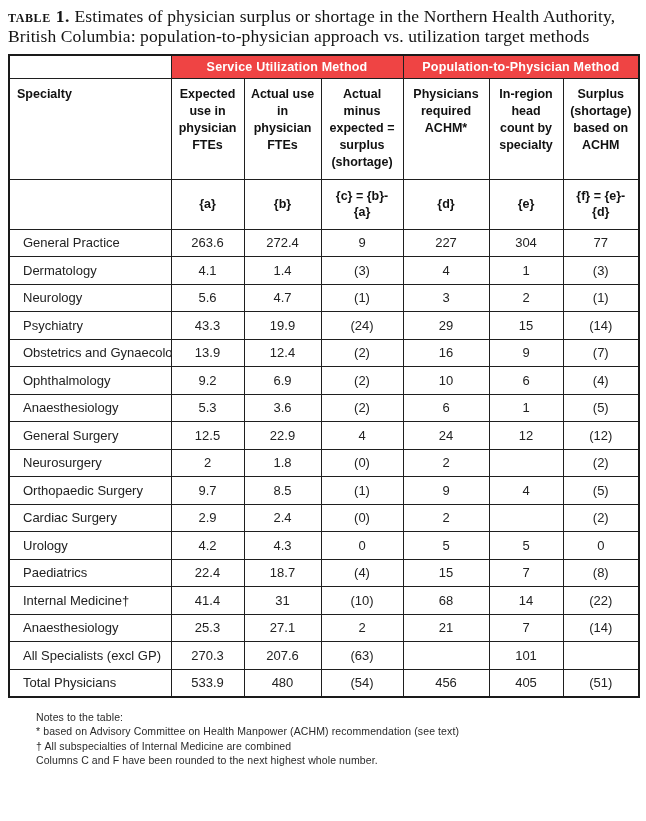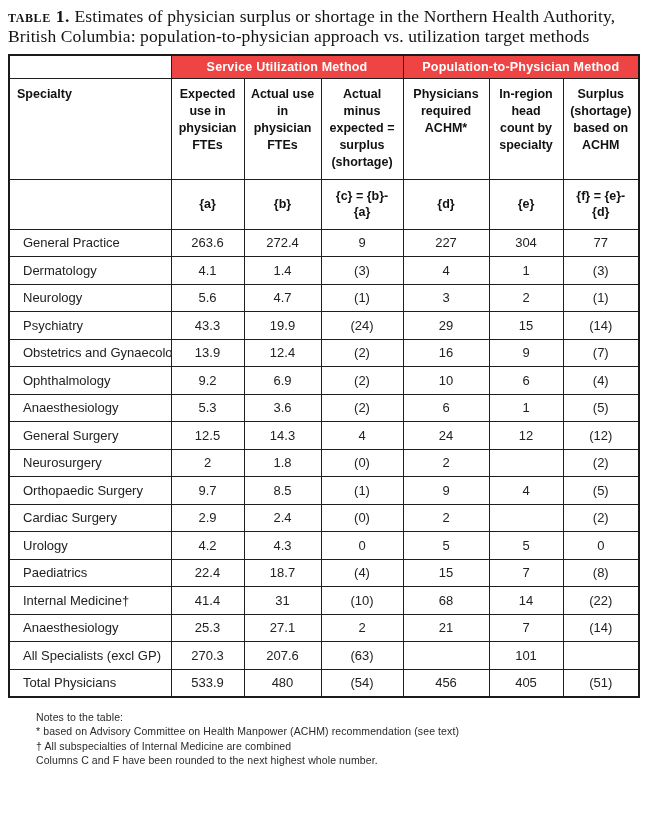--- a/index.html
+++ b/index.html
@@ -210,21 +210,21 @@
           <td>5.3</td>
           <td>3.6</td>
           <td>(2)</td>
           <td>6</td>
           <td>1</td>
           <td>(5)</td>
         </tr>
         <tr>
           <td class="left">General Surgery</td>
           <td>12.5</td>
-          <td>14.3</td>
+          <td>22.9</td>
           <td>4</td>
           <td>24</td>
           <td>12</td>
           <td>(12)</td>
         </tr>
         <tr>
           <td class="left">Neurosurgery</td>
           <td>2</td>
           <td>1.8</td>
           <td>(0)</td>

